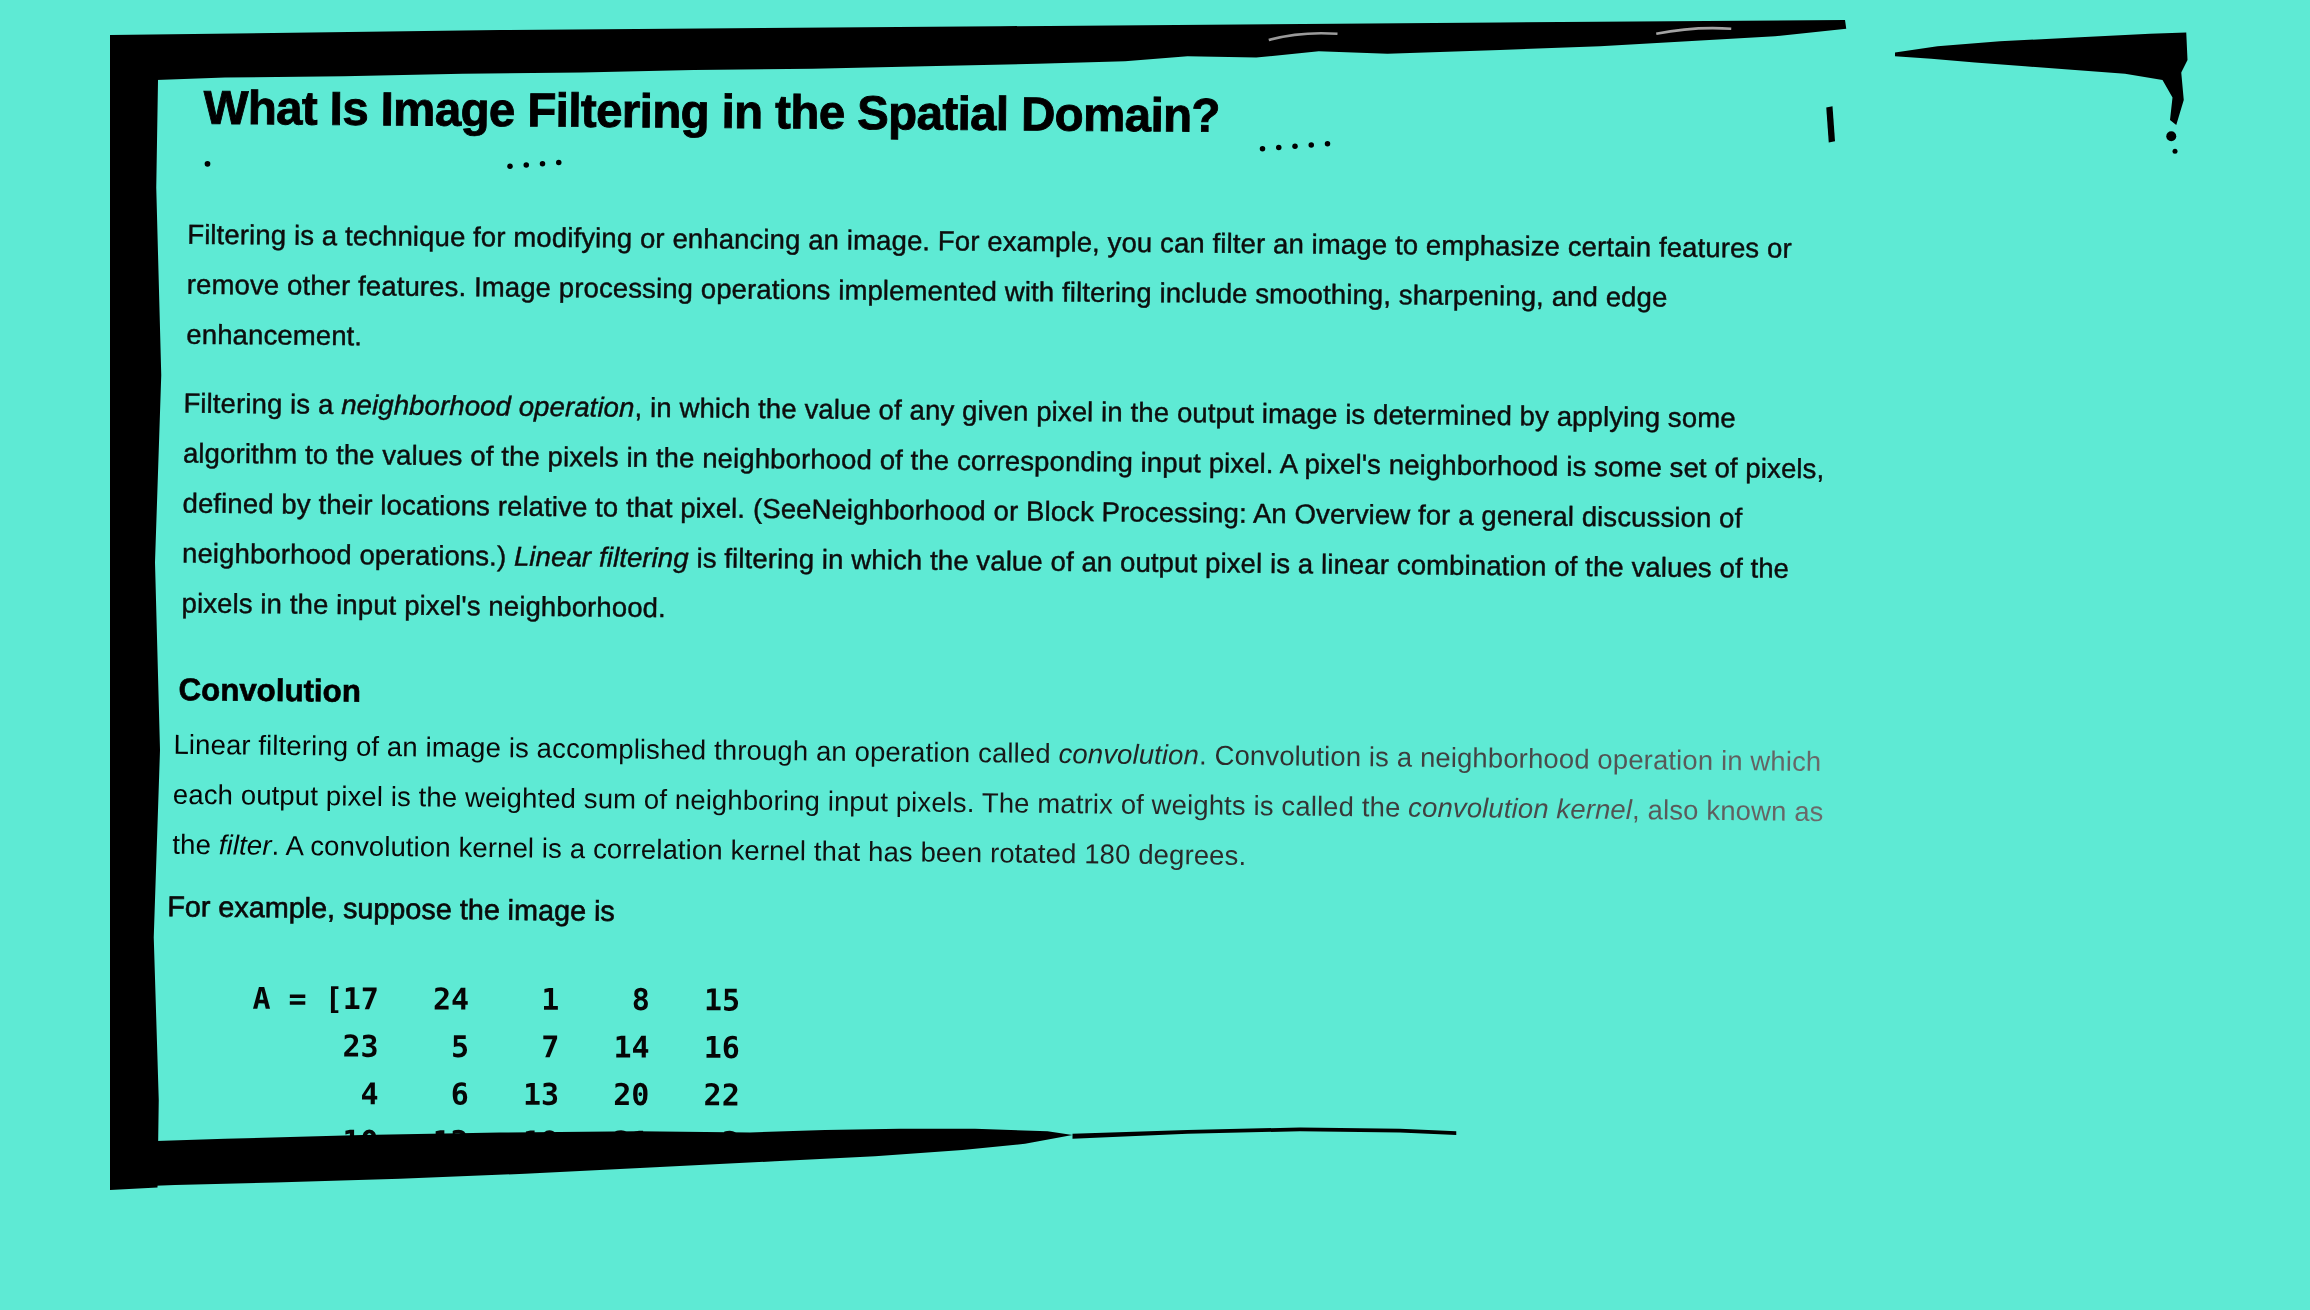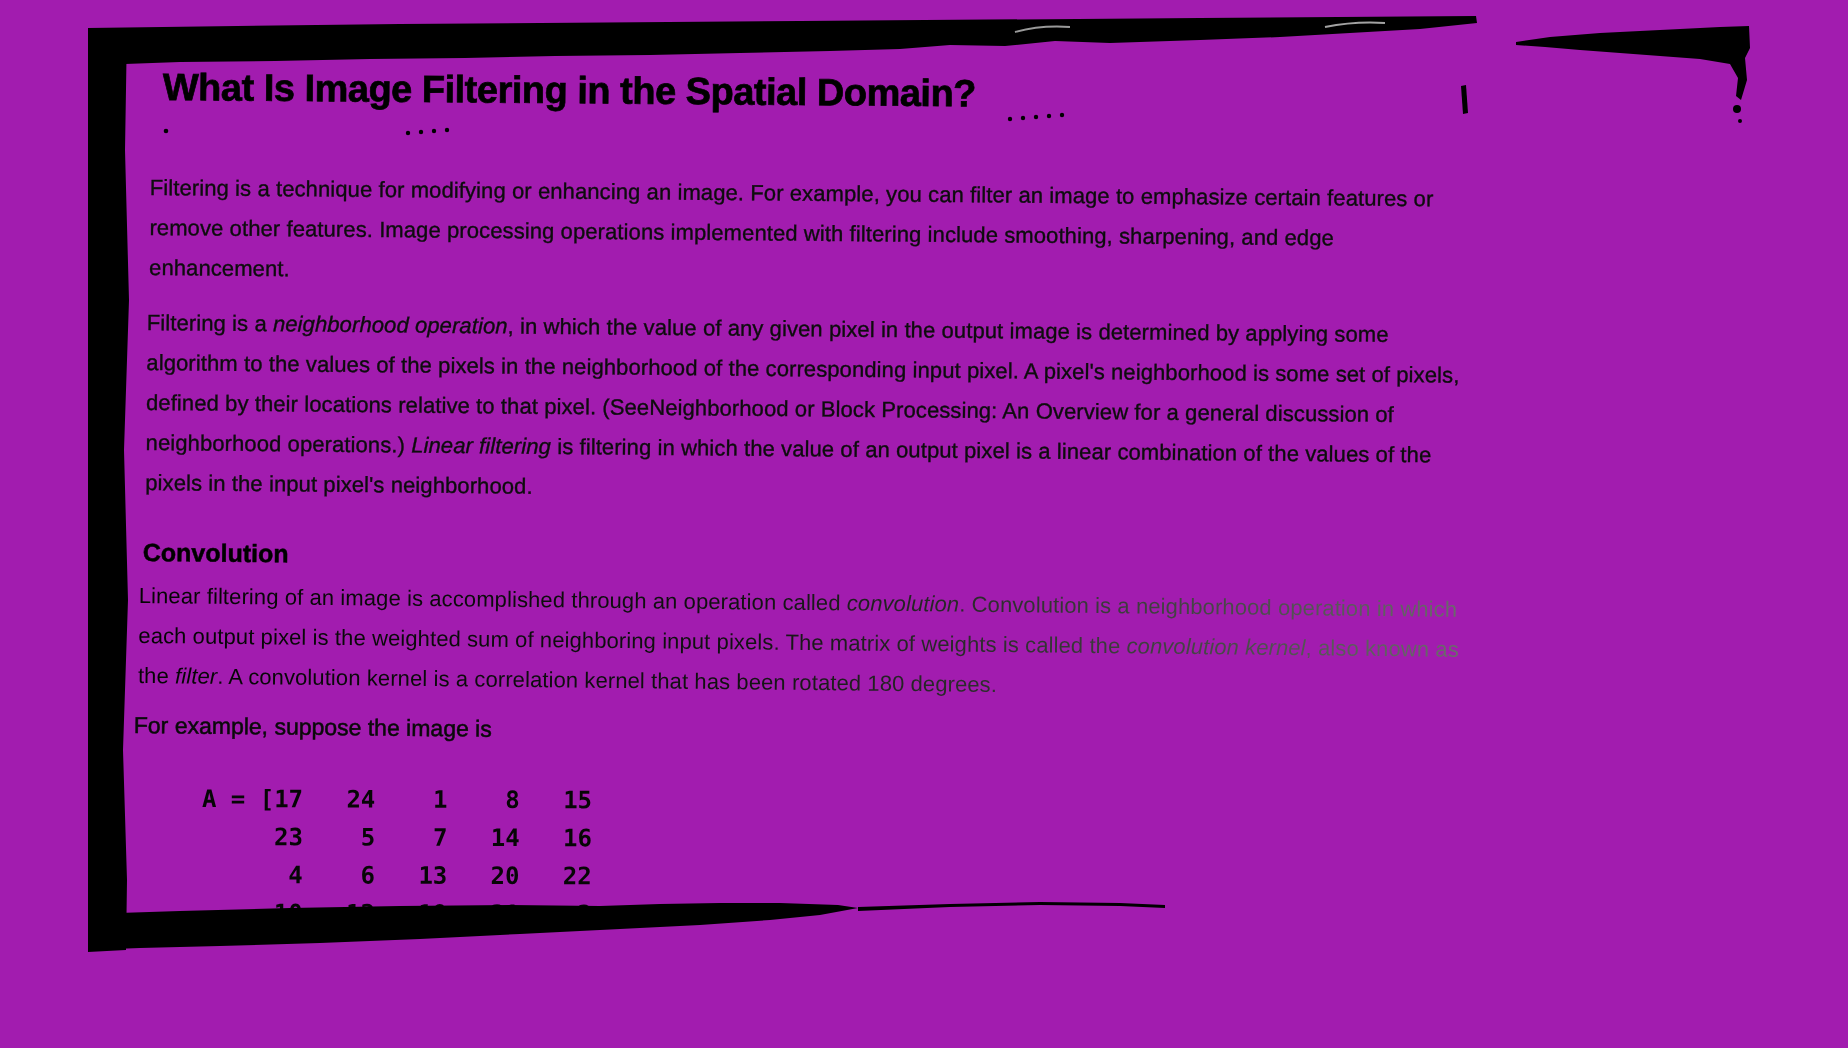--- a/index.html
+++ b/index.html
@@ -1,17 +1,17 @@
 <!DOCTYPE html>
 <html><head>
 <meta charset="utf-8">
 <style>
   html,body{margin:0;padding:0;background:#ffffff;}
   .canvas{
-    position:relative;width:1848px;height:1048px;background:#a21caf;overflow:hidden;
+    position:relative;width:1848px;height:1048px;background:#5eead4;overflow:hidden;
     font-family:"Liberation Sans",sans-serif;
   }
   .content{position:absolute;inset:0;z-index:1;color:#0d0d0d;}
   .content > *{position:absolute;margin:0;transform-origin:left top;}
 
   .title{
     left:163px;top:66px;font-size:38px;font-weight:700;letter-spacing:-0.5px;
     transform:rotate(0.45deg);color:#000;-webkit-text-stroke:0.7px #000;
     white-space:nowrap;
   }

